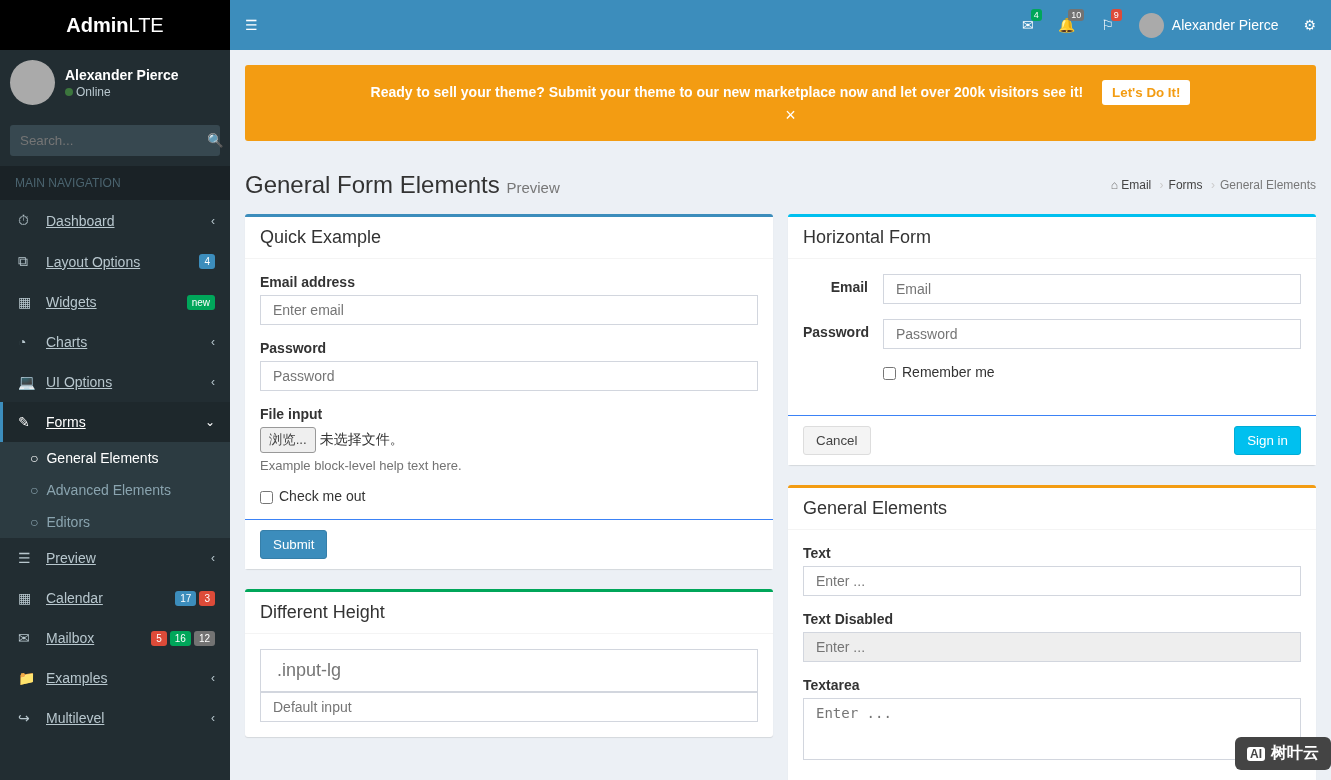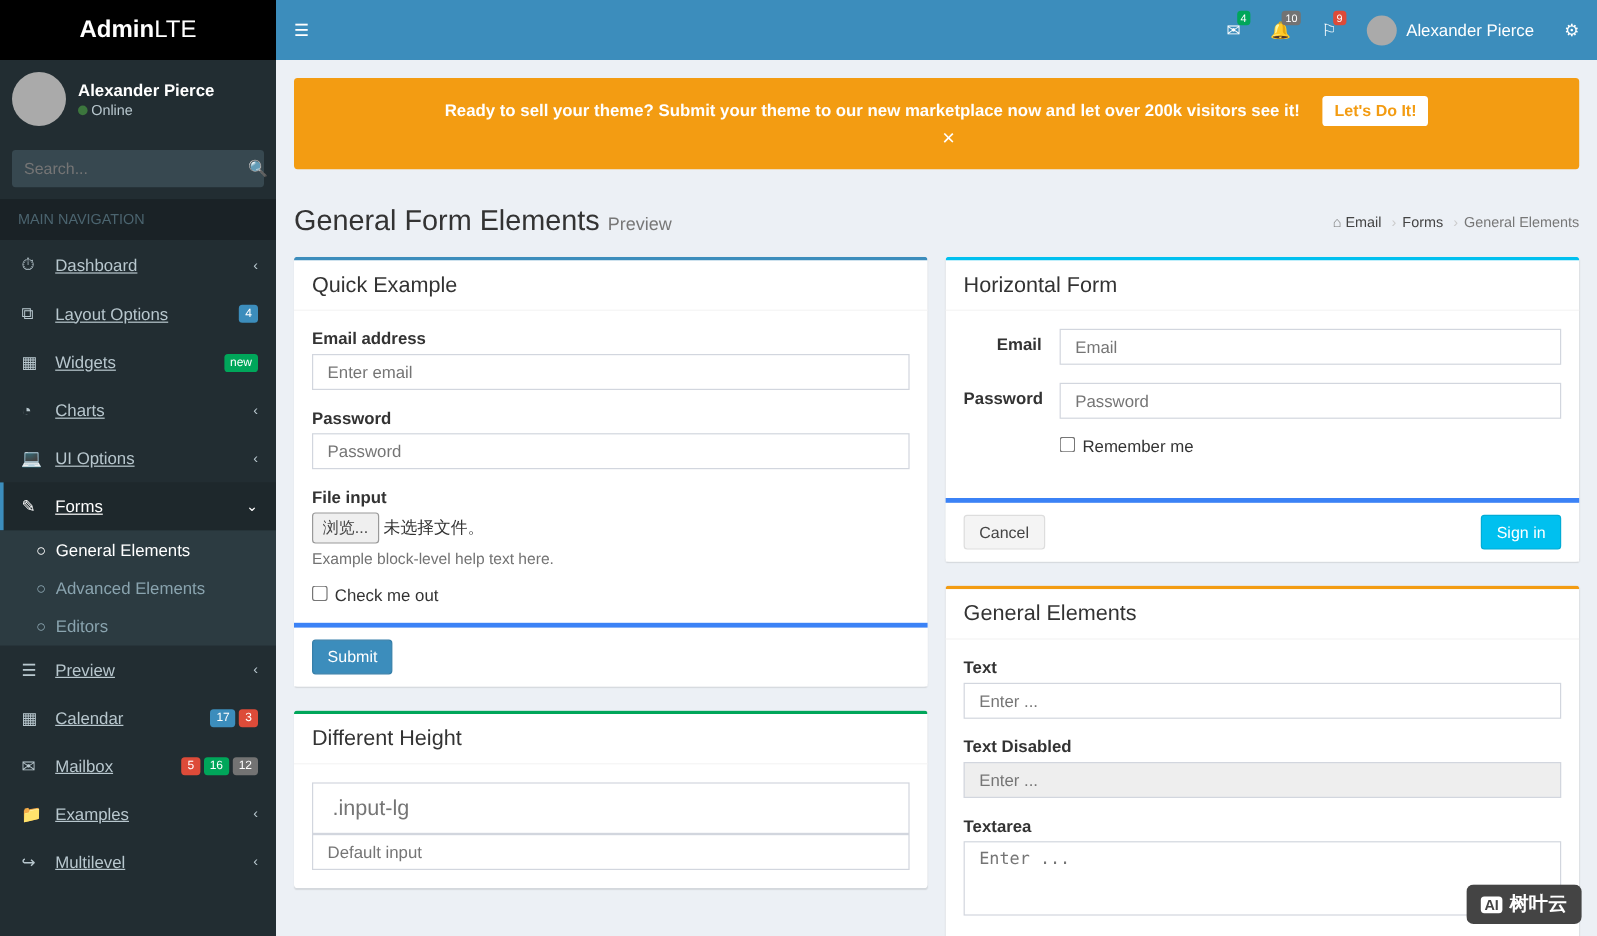--- a/index.html
+++ b/index.html
@@ -58,42 +58,42 @@
 
 .content { padding: 0 15px 15px; display: flex; gap: 15px; }
 .col { flex: 1; min-width: 0; }
 .box { background: #fff; border-radius: 3px; margin-bottom: 20px; border-top: 3px solid #3c8dbc; box-shadow: 0 1px 1px rgba(0,0,0,0.1); }
 .box.box-success { border-top-color: #00a65a; }
 .box.box-warning { border-top-color: #f39c12; }
 .box.box-info { border-top-color: #00c0ef; }
 .box-header { padding: 10px 15px; border-bottom: 1px solid #f4f4f4; }
 .box-header h3 { font-size: 18px; font-weight: 400; }
 .box-body { padding: 15px; }
-.box-footer { padding: 10px 15px; border-top: 4px solid #3b82f6; background: #fff; }
+.box-footer { padding: 10px 15px; border-top: 1px solid #3b82f6; background: #fff; }
 
 .form-group { margin-bottom: 15px; }
 .form-group label { display: block; font-weight: 700; margin-bottom: 5px; }
 .form-control { width: 100%; padding: 6px 12px; border: 1px solid #d2d6de; border-radius: 0; font-size: 14px; background: #fff; }
 .form-control:disabled { background: #eee; }
 .input-lg { padding: 10px 16px; font-size: 18px; }
 .input-sm { padding: 5px 10px; font-size: 12px; }
 .help-block { color: #737373; font-size: 13px; margin-top: 5px; }
-.checkbox label { font-weight: 400; display: flex; align-items: flex-start; gap: 6px; }
+.checkbox label { font-weight: 400; display: flex; align-items: flex-end; gap: 6px; }
 .btn { padding: 6px 12px; border: 1px solid transparent; border-radius: 3px; cursor: pointer; display: inline-block; }
 .btn-primary { background: #3c8dbc; color: #fff; border-color: #367fa9; }
 .btn-info { background: #00c0ef; color: #fff; border-color: #00acd6; }
 .btn-default { background: #f4f4f4; color: #444; border-color: #ddd; }
 .pull-right { float: right; }
 textarea.form-control { min-height: 60px; resize: vertical; }
 
 .form-horizontal .form-group { display: flex; align-items: center; }
 .form-horizontal .control-label { width: 80px; text-align: right; padding-right: 15px; flex-shrink: 0; }
 .form-horizontal .col-input { flex: 1; }
 
-.watermark { position: fixed; right: 13px; bottom: 10px; background: #444; color: #fff; padding: 6px 12px; border-radius: 6px; font-size: 16px; font-weight: 700; display: flex; align-items: center; gap: 6px; }
+.watermark { position: fixed; right: 0; bottom: 10px; background: #444; color: #fff; padding: 6px 12px; border-radius: 6px; font-size: 16px; font-weight: 700; display: flex; align-items: center; gap: 6px; }
 .watermark .ai { background: #fff; color: #444; padding: 0 3px; border-radius: 3px; font-size: 12px; }
 </style>
 </head>
 <body>
 
 <div class="wrapper">
   <aside class="main-sidebar">
     <div class="logo"><b>Admin</b><span>LTE</span></div>
     <div class="user-panel">
       <div class="img"></div>

